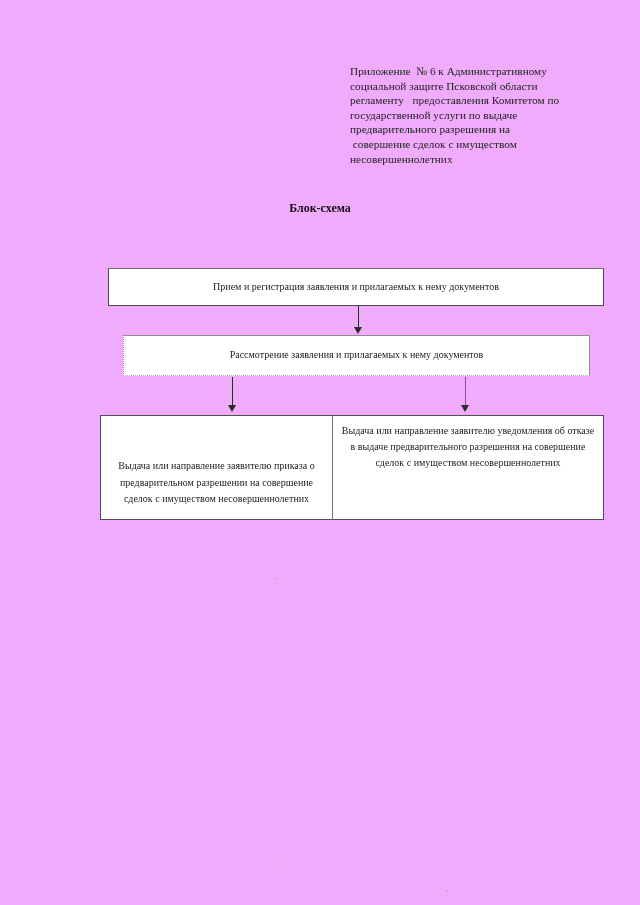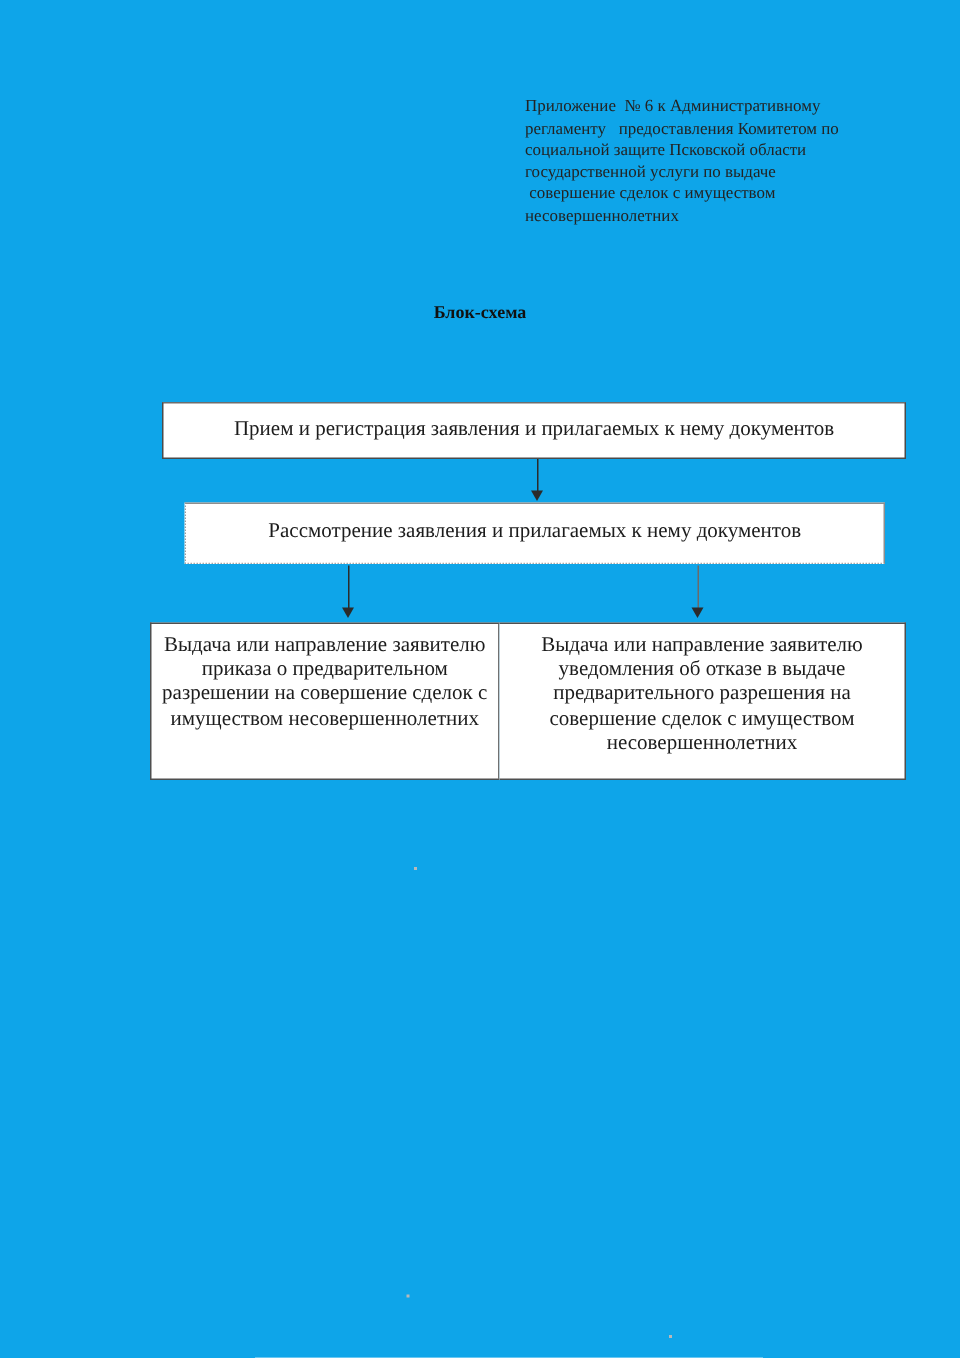--- a/index.html
+++ b/index.html
@@ -12,21 +12,21 @@
     height: 905px;
     position: relative;
     font-family: "Liberation Serif", "DejaVu Serif", serif;
     color: #1b1b1b;
     overflow: hidden;
   }
 
   .page {
     position: absolute;
     inset: 0;
-    background: #0ea5e9;
+    background: #f0abfc;
   }
 
   
   .header-note {
     position: absolute;
     left: 350px;
     top: 64px;
     width: 250px;
     font-size: 11.3px;
     line-height: 14.6px;
@@ -60,21 +60,21 @@
   }
 
   .box {
     position: absolute;
     box-sizing: border-box;
     background: #ffffff;
     display: flex;
     align-items: center;
     justify-content: center;
     text-align: center;
-    font-size: 14px;
+    font-size: 10px;
     line-height: 16.2px;
     color: #1c1c1c;
   }
 
   
   .box-intake {
     left: 108px;
     top: 268px;
     width: 496px;
     height: 38px;
@@ -96,21 +96,21 @@
 
   
   .box-approve {
     left: 100px;
     top: 415px;
     width: 233px;
     height: 105px;
     border: 1px solid #4f4f4f;
     border-right: 1px solid #707070;
     padding: 12px 6px;
-    align-items: flex-start;
+    align-items: flex-end;
     padding-top: 7px;
   }
   .box-refuse {
     left: 333px;
     top: 415px;
     width: 271px;
     height: 105px;
     border: 1px solid #4f4f4f;
     border-left: none;
     padding: 0 6px;
@@ -158,23 +158,24 @@
     height: 2px;
   }
 </style>
 </head>
 <body>
 
 <div class="page">
 
   <div class="header-note">
     <div>Приложение  № 6 к Административному</div>
+    <div>социальной защите Псковской области</div>
     <div>регламенту   предоставления Комитетом по</div>
-    <div>социальной защите Псковской области</div>
     <div>государственной услуги по выдаче</div>
+    <div>предварительного разрешения на</div>
     <div> совершение сделок с имуществом</div>
     <div>несовершеннолетних</div>
   </div>
 
   <div class="doc-title">
     <div>Блок-схема</div>
   </div>
 
   <div class="flow">
 

